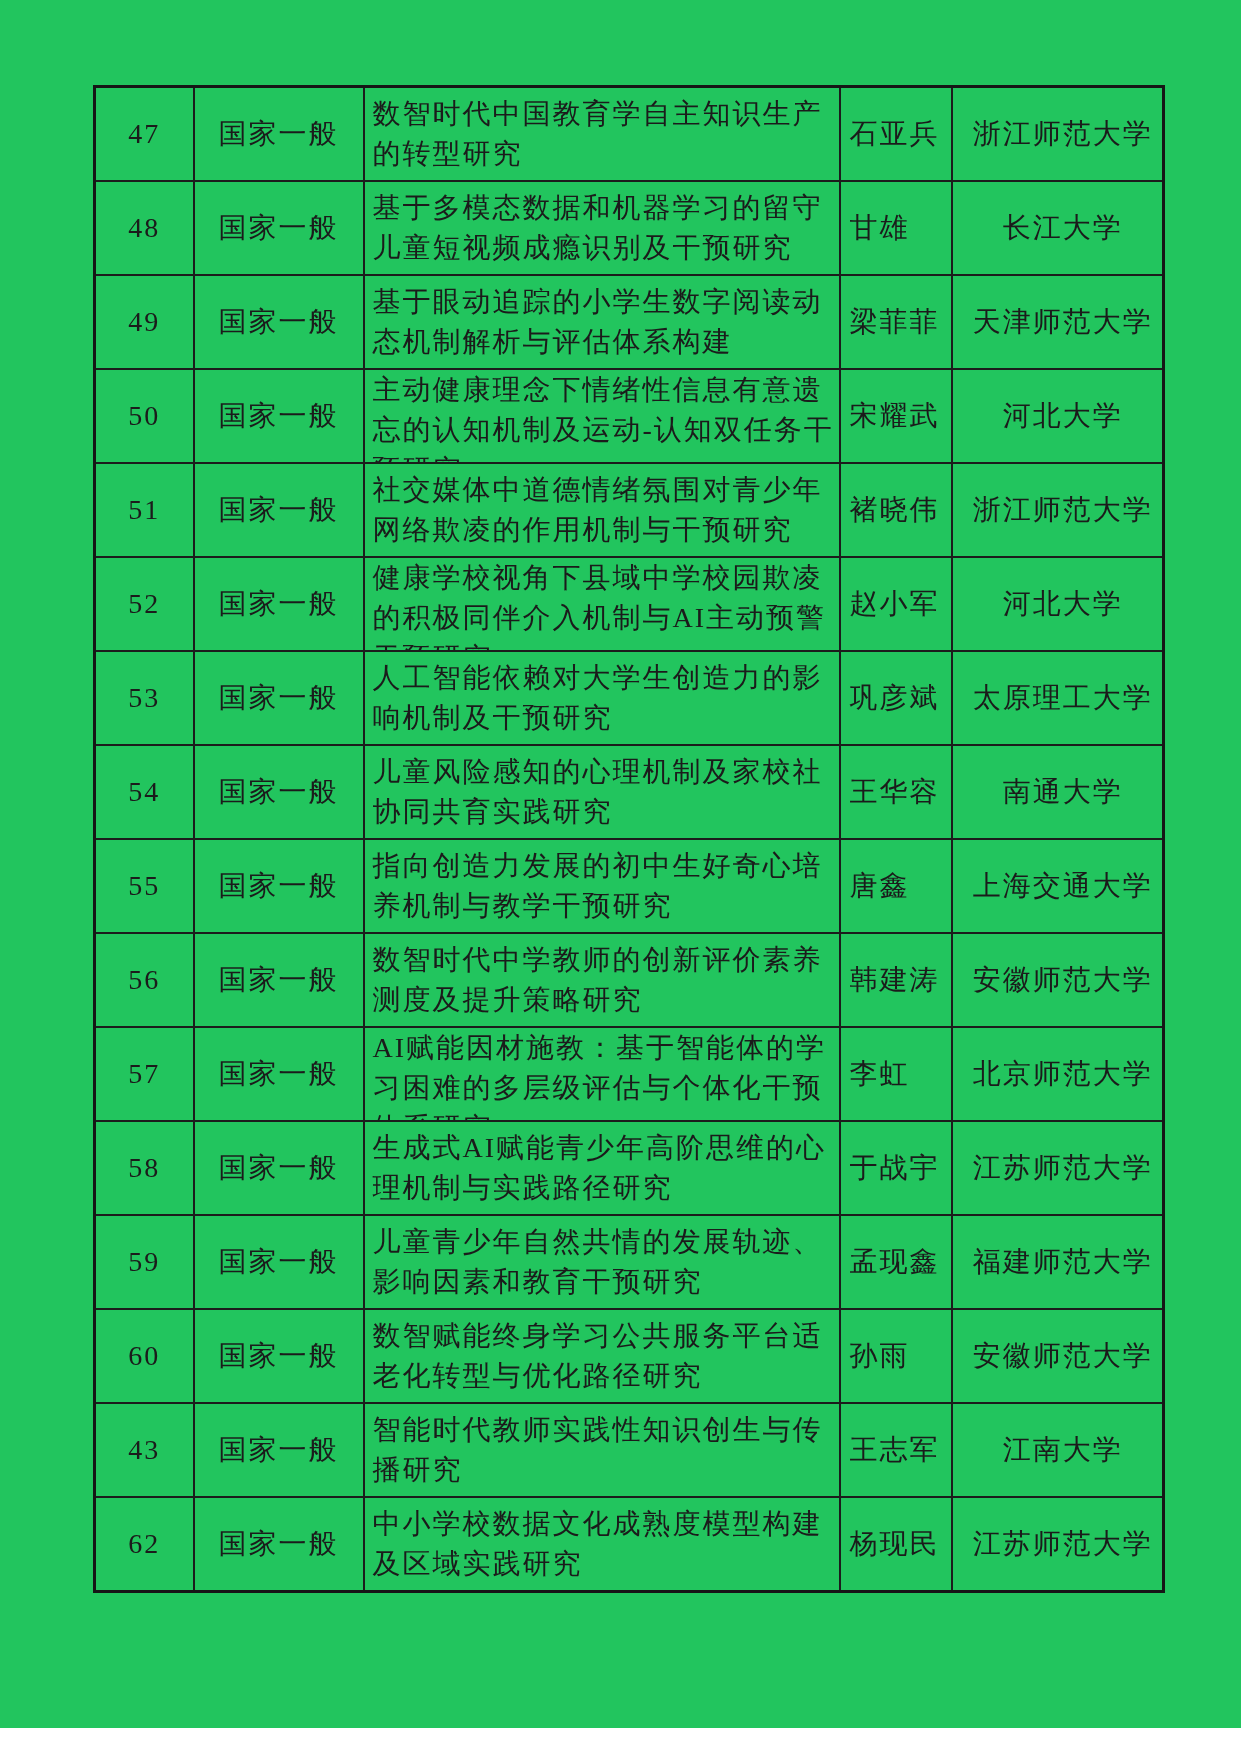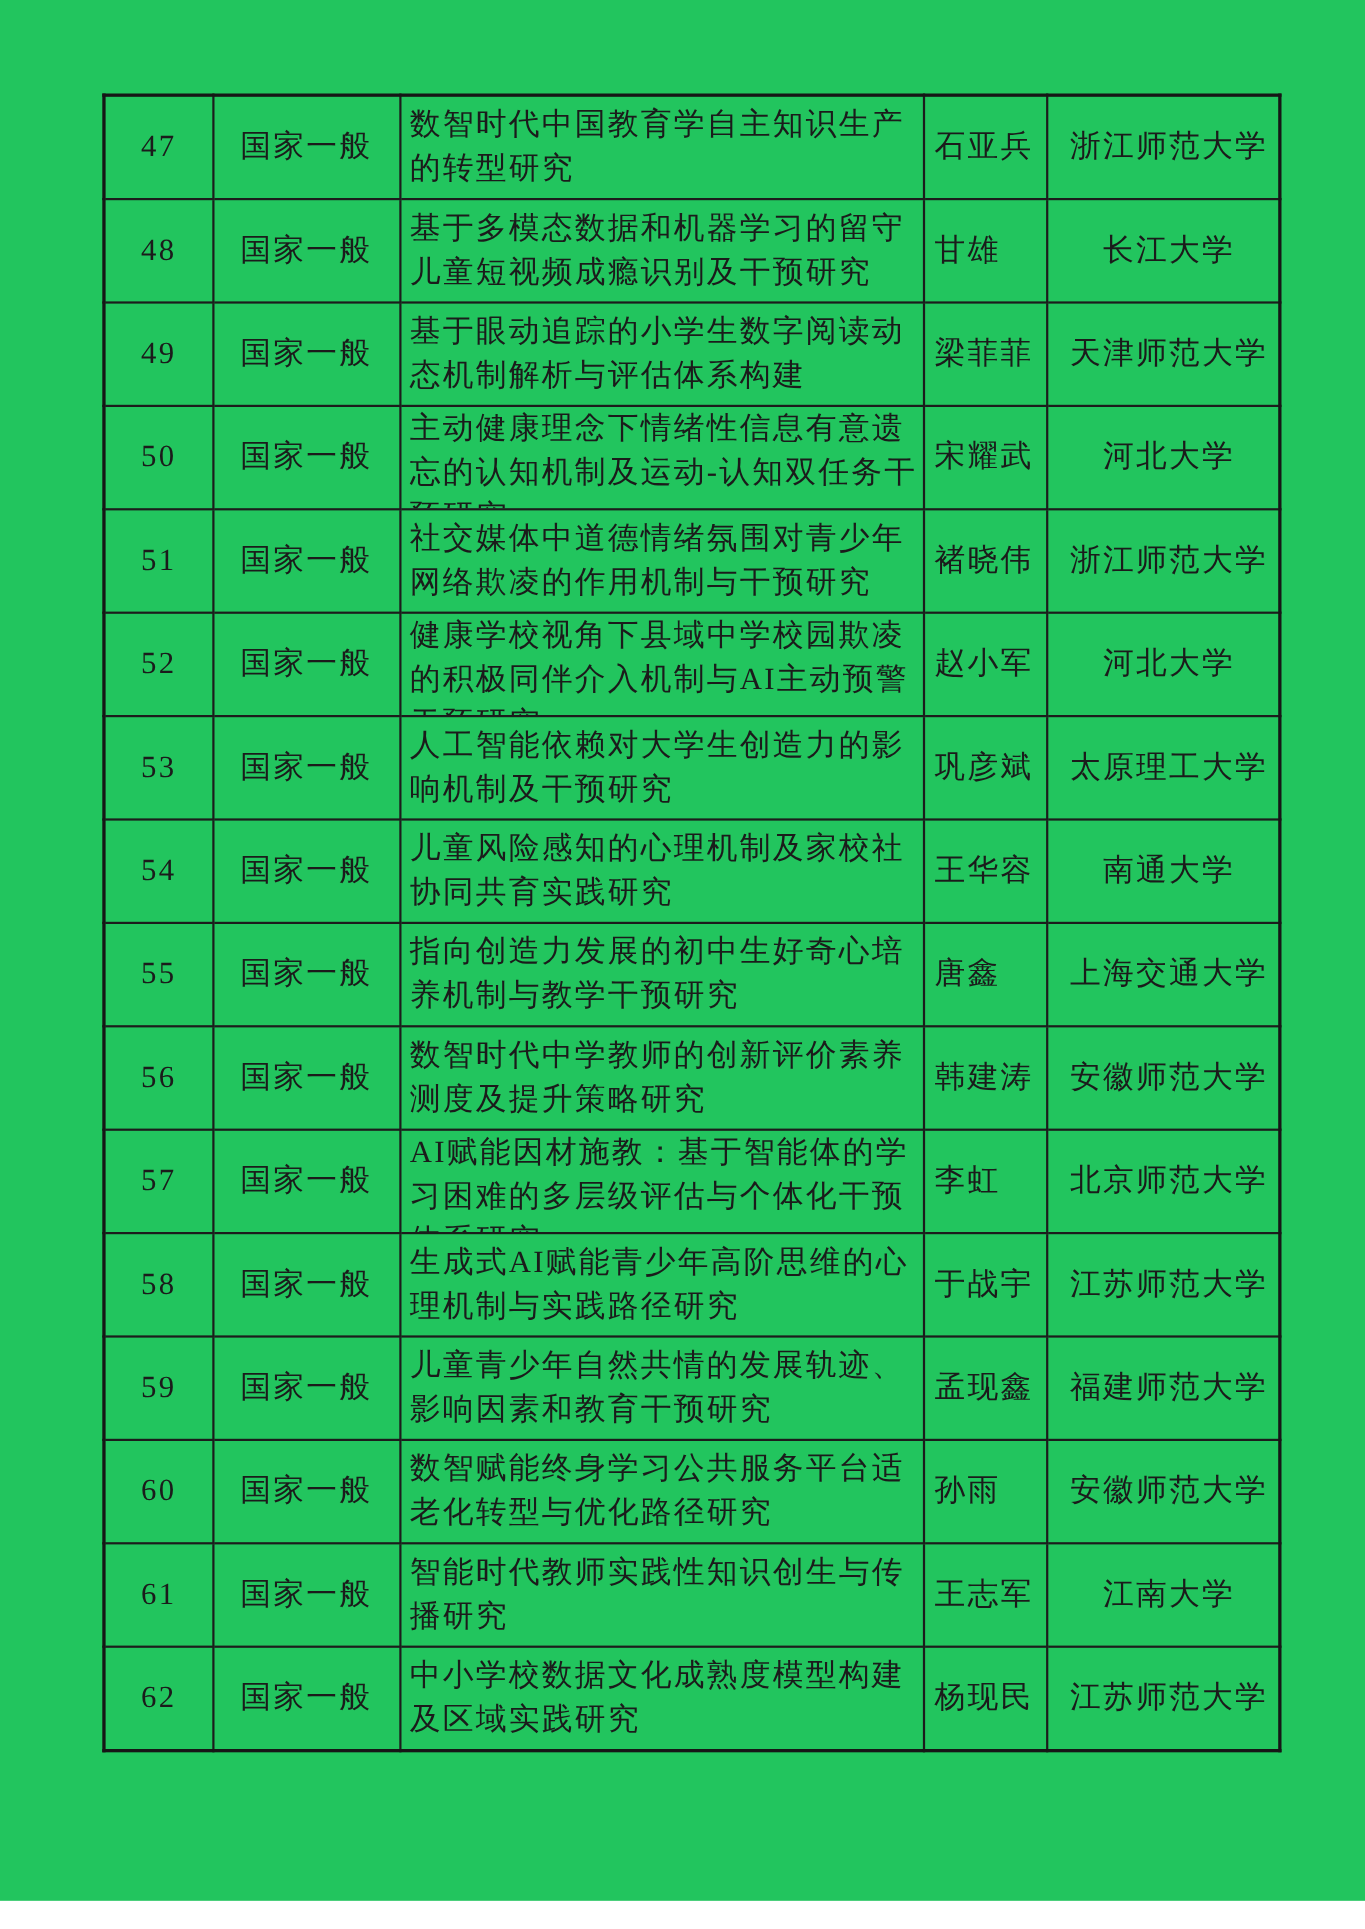--- a/index.html
+++ b/index.html
@@ -252,21 +252,21 @@
       <div class="clip">
         <span class="title-text">数智赋能终身学习公共服务平台适
 老化转型与优化路径研究</span>
       </div>
     </td>
     <td class="cell-name">孙雨</td>
     <td class="cell-inst">安徽师范大学</td>
   </tr>
 
   <tr class="project-row">
-    <td class="cell-no">61</td>
+    <td class="cell-no">43</td>
     <td class="cell-cat">国家一般</td>
     <td class="cell-title">
       <div class="clip">
         <span class="title-text">智能时代教师实践性知识创生与传
 播研究</span>
       </div>
     </td>
     <td class="cell-name">王志军</td>
     <td class="cell-inst">江南大学</td>
   </tr>

